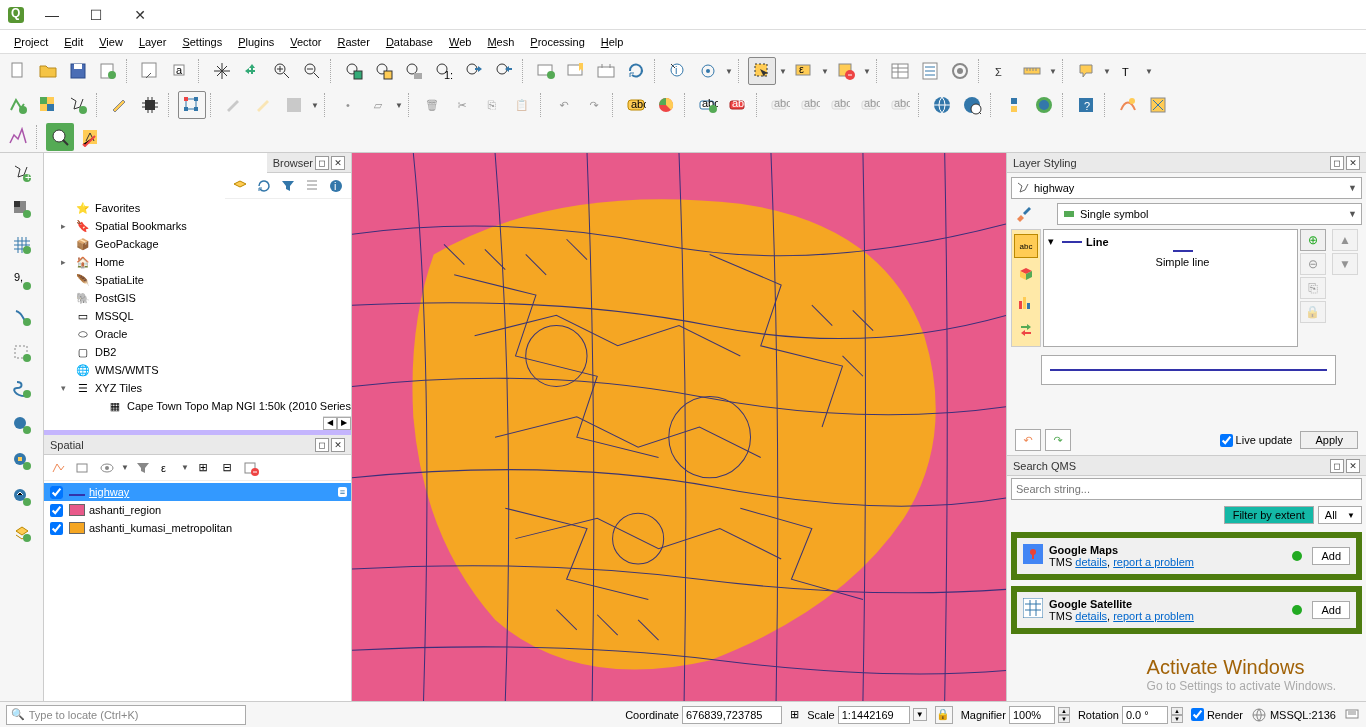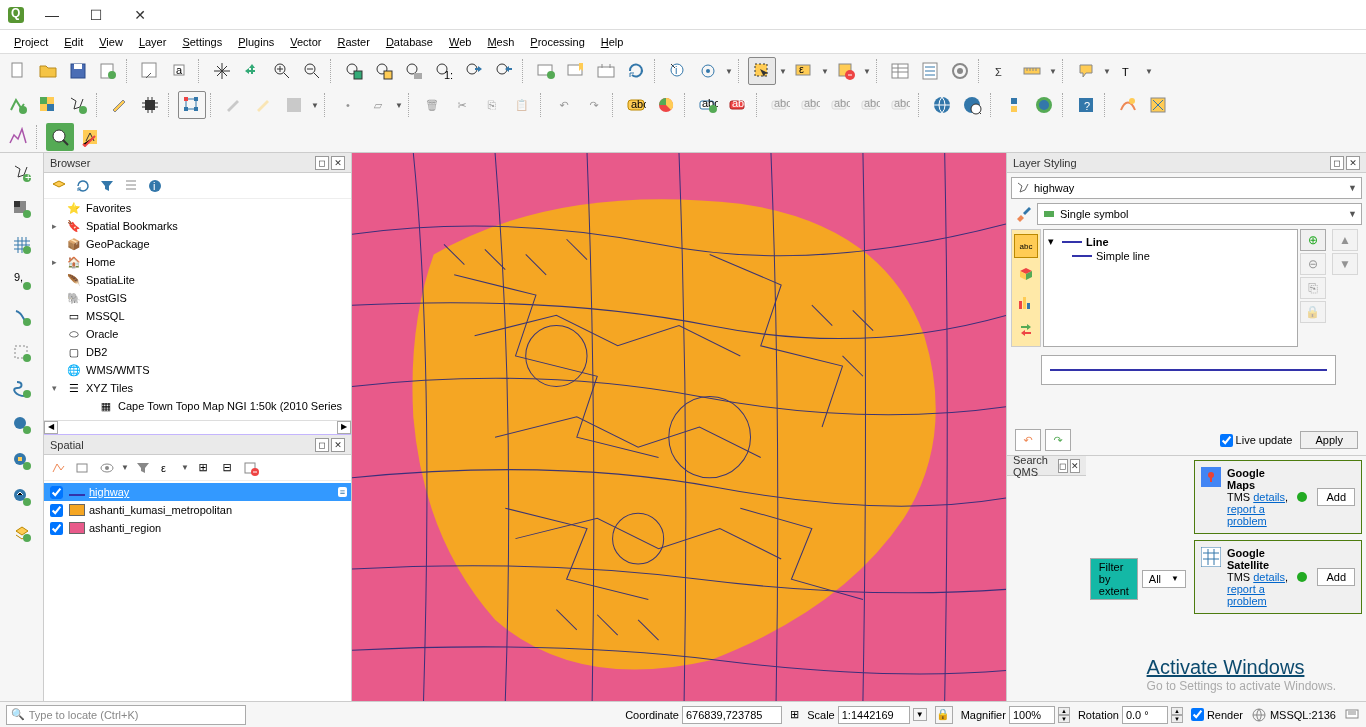--- a/index.html
+++ b/index.html
@@ -53,29 +53,29 @@
 .line-preview { height: 30px; border: 1px solid #aaa; background: #fff; margin: 4px 26px 2px 30px; display:flex; align-items:center;}
 .line-preview .line { flex:1; height:2px; background:#3333aa; margin:0 8px;}
 .styling-footer { display: flex; align-items: center; gap: 4px; padding: 0 4px; margin-top: 38px;}
 .styling-footer .nav { width:26px; height:22px; border:1px solid #aaa; background:#fff; display:flex; align-items:center; justify-content:center;}
 .styling-footer .apply { border:1px solid #aaa; background:#f0f0f0; padding:2px 14px; margin-left:4px;}
 .search-input { width: 100%; height: 22px; border: 1px solid #aaa; padding: 0 4px; color: #888; background:#fff;}
 .qms-filters { display: flex; align-items: center; gap: 4px; padding: 4px; justify-content: flex-end;}
 .qms-filters .btn { border:1px solid #aaa; background:#14b8a6; padding:2px 8px;}
 .qms-filters .sel { border:1px solid #aaa; background:#fff; padding:2px 6px; display:flex; align-items:center; gap:10px;}
 .qms-last { padding: 4px; }
-.qms-card { border: 1px solid #4d7c0f; background: #f0f0f0; padding: 6px; margin-bottom: 6px; display: flex; gap: 6px; }
+.qms-card { border: 6px solid #4d7c0f; background: #f0f0f0; padding: 6px; margin-bottom: 6px; display: flex; gap: 6px; }
 .qms-card .cicon { width: 20px; height: 20px; }
 .qms-card .cbody { flex: 1; }
 .qms-card .cname { font-weight: bold; }
 .qms-card .clink { color: #0066cc; text-decoration: underline; cursor: pointer; }
 .qms-card .status-dot { width: 10px; height: 10px; background: #2a2; border-radius: 50%; align-self: center; margin-right: 4px;}
 .qms-card .addbtn { border:1px solid #aaa; background:#fff; padding:2px 8px; align-self:center;}
 .watermark { position: absolute; right: 30px; bottom: 8px; color: #888; text-align: left; pointer-events: none;}
-.watermark .w1 { font-size: 20px; color:#0c4a6e;text-decoration:underline;}
+.watermark .w1 { font-size: 20px; color:#a16207;}
 .watermark .w2 { font-size: 12px; color:#aaa;}
 .statusbar { height: 26px; background: #f6f6f6; border-top: 1px solid #ccc; display: flex; align-items: center; padding: 0 6px; gap: 8px; }
 .statusbar .locate { flex:0 0 240px; border:1px solid #aaa; height:20px; display:flex; align-items:center; padding:0 4px; color:#888; background:#fff; gap:4px;}
 .statusbar .spacer { flex: 1; }
 .statusbar .field { display:flex; align-items:center; gap:3px;}
 .statusbar input[type=text] { border:1px solid #aaa; height:18px; padding:0 3px; background:#fff;}
 .statusbar .lockbtn { width:18px; height:18px; border:1px solid #aaa; display:flex; align-items:center; justify-content:center;}
 .statusbar .spinbtns { display:flex; flex-direction:column; }
 .statusbar .spinbtns div { width:12px; height:8px; border:1px solid #aaa; font-size:6px; line-height:6px; text-align:center; background:#eee;}
 a { color: inherit; }
@@ -587,21 +587,21 @@
         <svg class="ico" viewBox="0 0 20 20">
           <path d="M4 8l6-4 6 4-6 4z" fill="#fc5" stroke="#b80"></path>
           <path d="M4 12l6 4 6-4" fill="none" stroke="#b80"></path>
           <circle cx="15" cy="15" r="4" fill="#5a5"></circle>
         </svg>
       </div>
   </div>
 
   <div class="left-panels">
 
-    <div style="display:flex; flex-direction:column; flex:0 0 282px; border-bottom:1px solid #c4b5fd;">
+    <div style="display:flex; flex-direction:column; flex:0 0 282px; border-bottom:5px solid #c4b5fd;align-items:flex-end;">
       <div class="panel-header">
         <span>Browser</span>
         <span class="spacer"></span>
         <span class="pbtn">◻</span>
         <span class="pbtn">✕</span>
       </div>
       <div class="panel-toolbar">
         <div class="tbtn" style="width:22px;height:22px">
             <svg width="16" height="16" viewBox="0 0 16 16">
               <path d="M2 6l6-3 6 3-6 3z" fill="#fc5" stroke="#b80"></path>
@@ -747,27 +747,27 @@
       </div>
       <div class="panel-body" id="layers-tree">
           <div class="layer-row selected">
             <input type="checkbox" checked="" style="">
             <span class="layer-sym line" style="border-top-color:#3333aa"></span>
             <span class="layer-name">highway</span>
             <span style="margin-left:auto; background:#fff; color:#37a; padding:0 2px; border-radius:2px; font-size:9px;">≡</span>
           </div>
           <div class="layer-row">
             <input type="checkbox" checked="" style="">
+            <span class="layer-sym" style="background:#e85a8a"></span>
+            <span class="layer-name">ashanti_region</span>
+          </div>
+          <div class="layer-row">
+            <input type="checkbox" checked="" style="">
             <span class="layer-sym" style="background:#f5a623"></span>
             <span class="layer-name">ashanti_kumasi_metropolitan</span>
-          </div>
-          <div class="layer-row">
-            <input type="checkbox" checked="" style="">
-            <span class="layer-sym" style="background:#e85a8a"></span>
-            <span class="layer-name">ashanti_region</span>
           </div>
         </div>
     </div>
   </div>
 
   <div class="canvas">
     <svg viewBox="0 0 640 540" preserveAspectRatio="none">
       <rect width="640" height="540" fill="#e85a8a"></rect>
       <path d="M80 100 Q200 30 380 50 Q520 70 560 180 Q590 280 540 360 Q480 450 350 500 Q220 530 140 460 Q70 380 60 260 Q55 170 80 100 Z" fill="#f5a623"></path>
       <g stroke="#2a2a7a" stroke-width="1" fill="none" opacity="0.9">
@@ -811,21 +811,21 @@
         <span class="pbtn">✕</span>
       </div>
       <div class="styling-body">
         <div class="combo">
           <svg width="14" height="14" viewBox="0 0 14 14">
               <path d="M2 2l4 3-2 6 5-2 3-6" fill="none" stroke="#666"></path>
             </svg>
           <span>highway</span>
           <span class="arrow">▼</span>
         </div>
-        <div style="display:flex; gap:0;">
+        <div style="display:flex; gap:20px;">
           <div style="width:26px; display:flex; align-items:center; justify-content:center;">
               <svg width="20" height="20">
                 <path d="M3 15l4-4 3 3-4 4z" fill="#e85"></path>
                 <path d="M9 9l6-6 2 2-6 6z" fill="#37a"></path>
               </svg>
             </div>
           <div class="combo" style="flex:1">
             <svg width="14" height="14">
                 <rect x="2" y="4" width="10" height="6" fill="#5a5"></rect>
               </svg>
@@ -860,21 +860,21 @@
               </div>
           </div>
           <div style="flex:1; display:flex; flex-direction:column;">
             <div style="display:flex; gap:2px;">
               <div class="styling-tree">
                 <div class="styling-tree-row">
                     <span style="width:10px;">▾</span>
                     <span style="width:20px; height:2px; background:#3333aa; display:inline-block;"></span>
                     <b>Line</b>
                   </div>
-                <div class="styling-tree-row" style="padding-left:24px;">
+                <div class="styling-tree-row" style="padding-left:24px;flex-direction:column;">
                     <span style="width:20px; height:2px; background:#3333aa; display:inline-block;"></span>
                     <span>Simple line</span>
                   </div>
               </div>
               <div class="styling-btns">
                 <div class="sbtn" style="color:#2a2">⊕</div>
                 <div class="sbtn" style="opacity:.4">⊖</div>
                 <div class="sbtn" style="opacity:.4">⎘</div>
                 <div class="sbtn" style="opacity:.4">🔒</div>
               </div>
@@ -894,27 +894,28 @@
           <div style="flex:1"></div>
           <label style="display:flex; align-items:center; gap:3px;">
               <input type="checkbox" checked="" style="">
               <span>Live update</span>
             </label>
           <button class="apply">Apply</button>
         </div>
       </div>
     </div>
 
-    <div style="display:flex; flex-direction:row; flex:1; position:relative;">
+    <div style="display:flex; flex-direction:column; flex:1; position:relative;">
       <div class="panel-header">
         <span>Search QMS</span>
         <span class="spacer"></span>
         <span class="pbtn">◻</span>
         <span class="pbtn">✕</span>
       </div>
+      <div style="padding:2px 4px;"><input class="search-input" placeholder="Search string..." style=""></div>
       <div class="qms-filters">
         <div class="btn">Filter by extent</div>
         <div class="sel">
             <span>All</span>
             <span style="font-size:8px;">▼</span>
           </div>
       </div>
       <div class="qms-last">
         <div id="qms-cards">
             <div class="qms-card">

